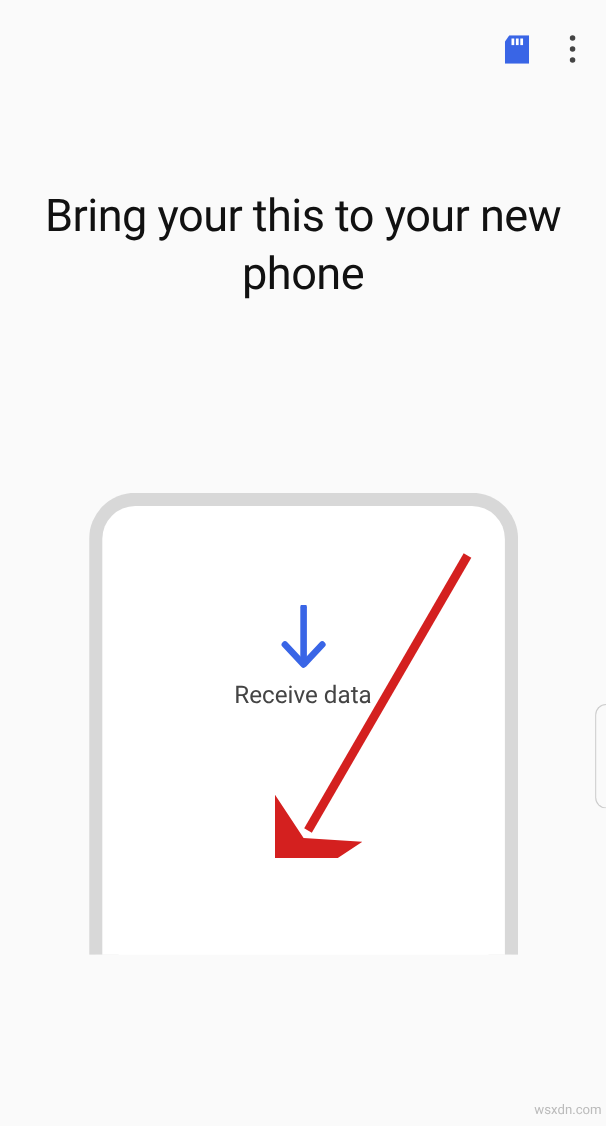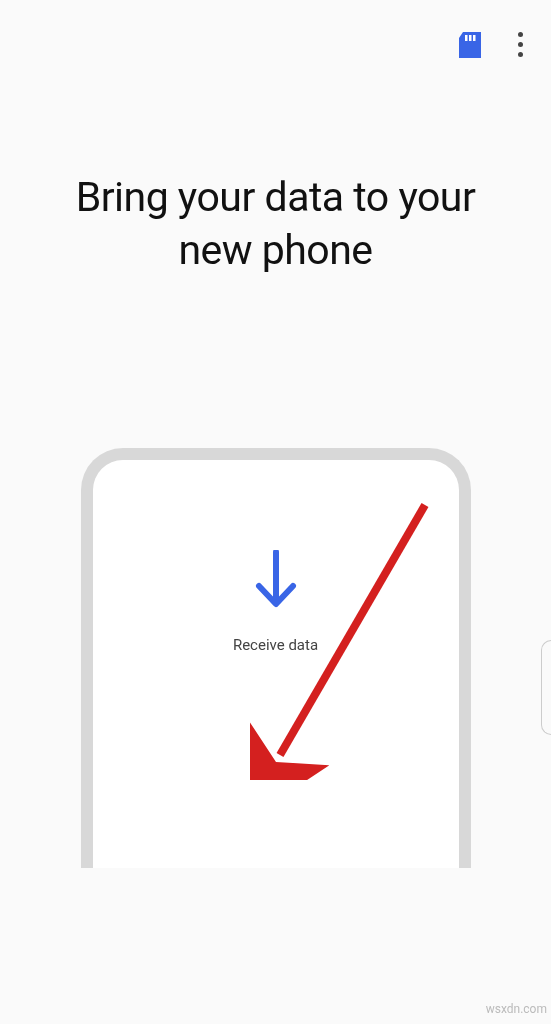--- a/index.html
+++ b/index.html
@@ -97,22 +97,22 @@
     .option-receive {
       display: flex;
       flex-direction: column;
       align-items: center;
     }
     .arrow-down {
       width: 50px;
       height: 60px;
     }
     .receive-label {
-      margin-top: 26px;
-      font-size: 15px;
+      margin-top: 10px;
+      font-size: 22px;
       color: #444;
     }
     .annotation-arrow {
       position: absolute;
       top: 490px;
       left: 250px;
       pointer-events: none;
       z-index: 10;
     }
     .watermark {
@@ -150,21 +150,21 @@
     </svg>
   </div>
   <div class="more-icon">
     <div class="more-dot"></div>
     <div class="more-dot"></div>
     <div class="more-dot"></div>
   </div>
 </div>
 
 <div class="header-area">
-  <h1 class="title">Bring your data to your new phone</h1>
+  <h1 class="title">Bring your this to your new phone</h1>
 </div>
 
 <div class="options">
 
   <div class="phone-outline">
     <div class="option-receive">
       <svg class="arrow-down" viewBox="0 0 50 60">
         <line x1="25" y1="2" x2="25" y2="52" stroke="#3965e6" stroke-width="6" stroke-linecap="round"></line>
         <polyline points="8,36 25,54 42,36" fill="none" stroke="#3965e6" stroke-width="6" stroke-linecap="round" stroke-linejoin="round"></polyline>
       </svg>

